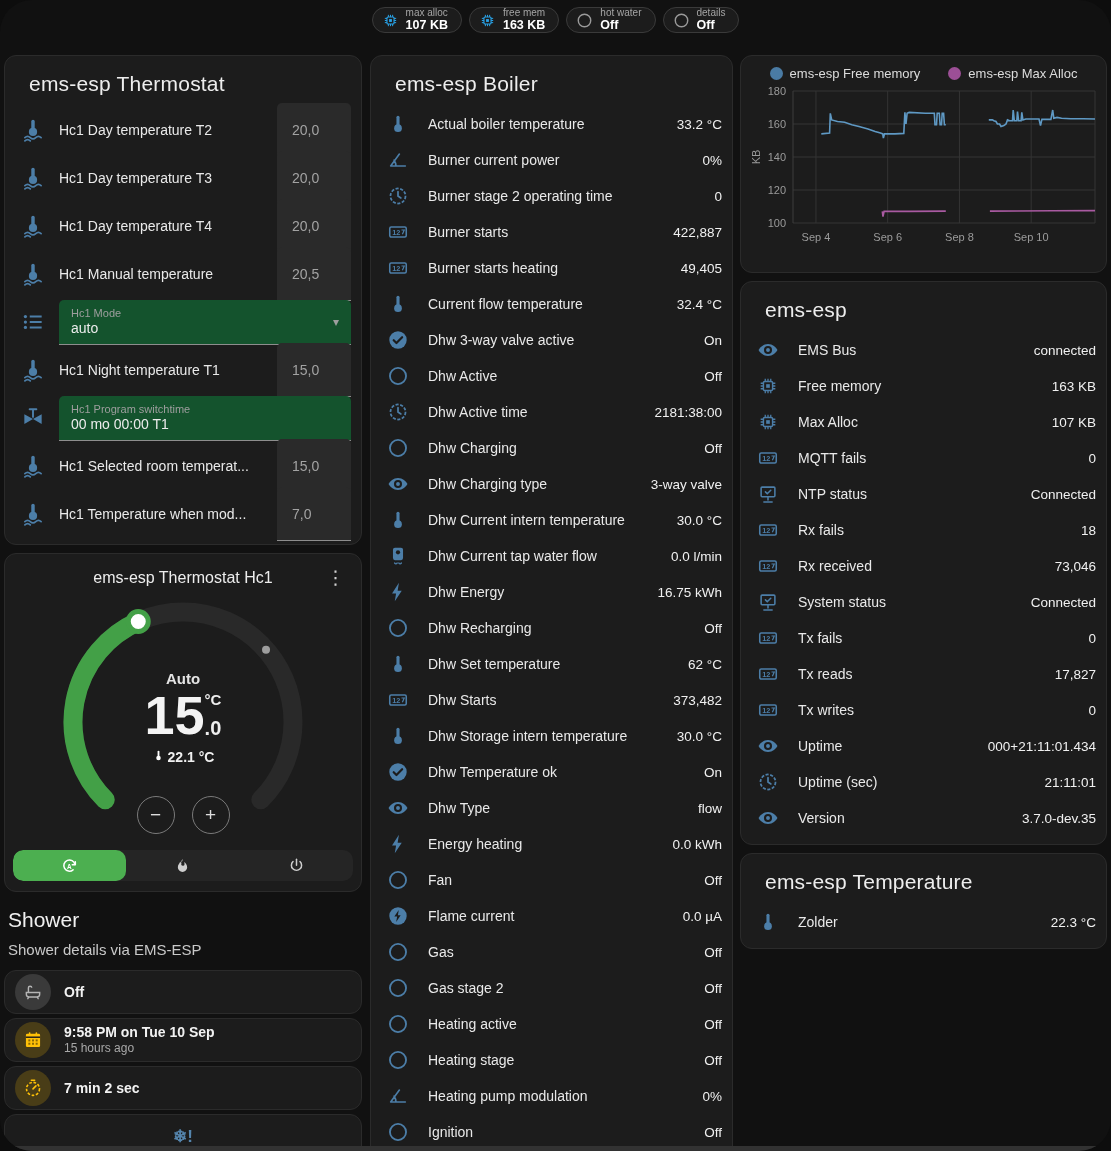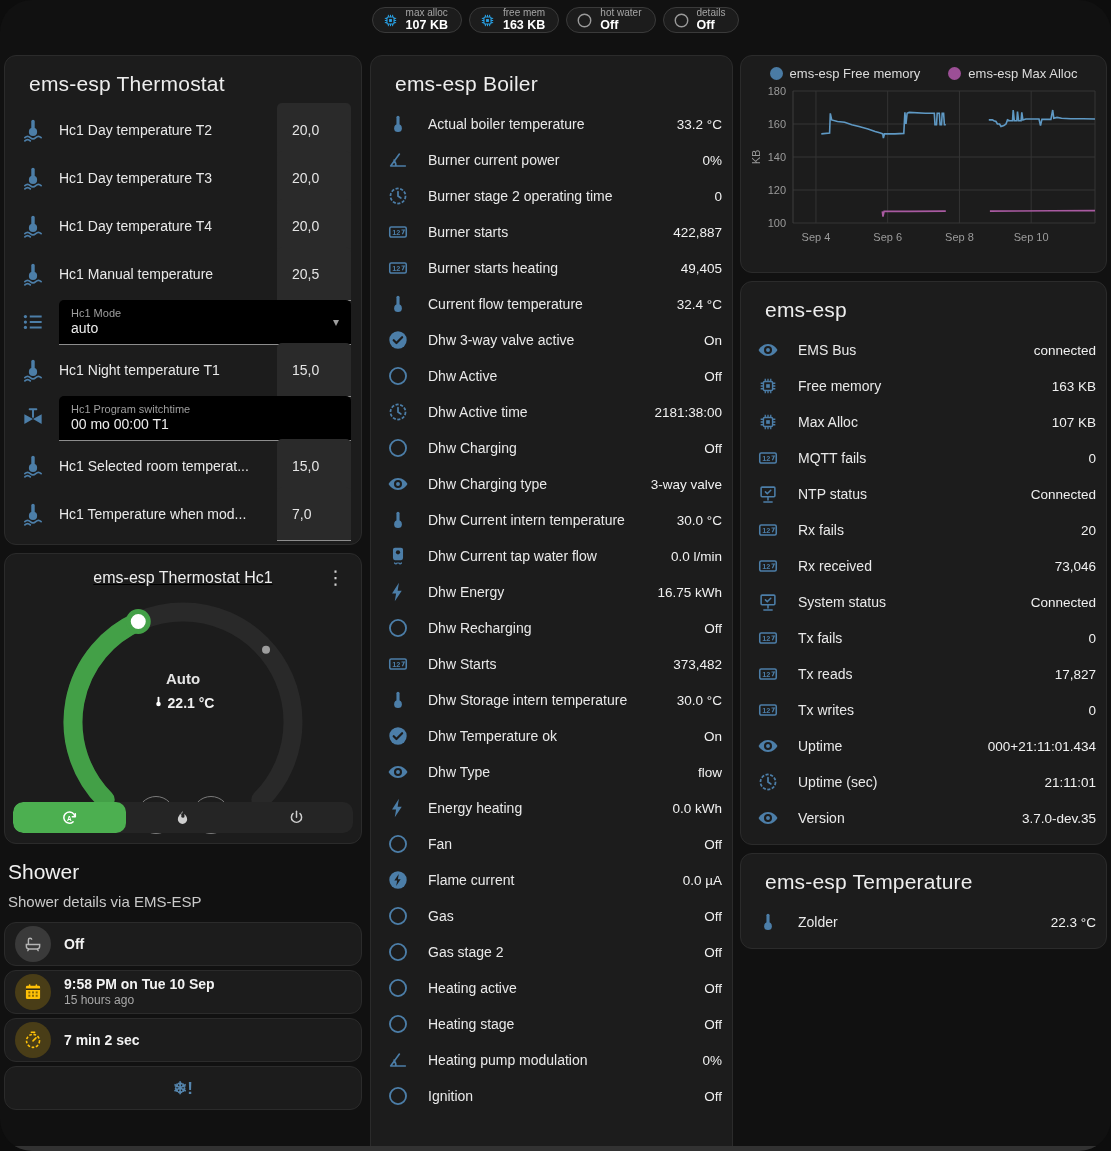--- a/index.html
+++ b/index.html
@@ -20,29 +20,29 @@
   .col-right{left:740px;top:55px;width:367px;}
   .card{background:#1c1c1c;border:1px solid #2b2b2b;border-radius:12px;box-sizing:border-box;}
   .card-title{font-size:21px;font-weight:500;color:#ededed;margin:0;padding:16px 12px 10px 14px;letter-spacing:.2px;}
   
   .t-card{padding:0 10px 6px;}
   .t-row{display:flex;align-items:center;height:48px;}
   .t-icon{width:26px;height:26px;color:#4c7ea8;margin:0 13px 0 5px;flex:none;}
   .t-icon svg{width:100%;height:100%;}
   .t-label{flex:1;font-size:14px;font-weight:500;color:#e9e9e9;overflow:hidden;white-space:nowrap;}
   .numbox{width:74px;height:54px;background:#2a2a2a;border-radius:5px 5px 0 0;border-bottom:1px solid #8d8d8d;
-          display:flex;align-items:center;padding-left:15px;box-sizing:border-box;font-size:14px;color:#e5e5e5;flex:none;}
-  .field{flex:1;height:45px;background:#000000;border-radius:5px 5px 0 0;border-bottom:1px solid #8d8d8d;
+          display:flex;align-items:center;padding-left:15px;box-sizing:border-box;font-size:14px;color:#a3a3a3;flex:none;}
+  .field{flex:1;height:45px;background:#14532d;border-radius:5px 5px 0 0;border-bottom:1px solid #8d8d8d;
          padding:6px 12px;display:flex;align-items:center;box-sizing:border-box;}
   .field-col{flex:1;display:flex;flex-direction:column;line-height:1.15;}
   .f-label{font-size:11px;color:#9e9e9e;}
   .f-value{font-size:14px;color:#ececec;margin-top:1px;}
   .caret{color:#9e9e9e;font-size:12px;margin-left:8px;}
   
-  .dial-card{position:relative;height:291px;text-decoration:underline;}
+  .dial-card{position:relative;height:339px;}
   .dial-head{display:flex;align-items:center;justify-content:center;position:relative;padding-top:15px;}
   .dial-title{font-size:16px;font-weight:500;color:#ededed;}
   .menu-dots{position:absolute;right:16px;top:12px;color:#d2d2d2;font-size:19px;cursor:pointer;}
   #dial-svg{position:absolute;top:28px;left:1px;}
   .dial-center{position:absolute;top:116px;left:0;right:0;text-align:center;color:#eee;}
   .dial-mode{font-size:15px;font-weight:700;color:#e4e4e4;}
   .dial-temp{display:flex;justify-content:center;align-items:flex-start;margin-top:3px;}
   .t-int{font-size:54px;font-weight:700;line-height:.95;color:#f4f4f4;}
   .t-side{display:flex;flex-direction:column;align-items:flex-start;margin-top:1px;}
   .t-unit{font-size:15px;font-weight:700;}
@@ -250,20 +250,27 @@
         <span class="menu-dots">⋮</span>
       </div>
       <svg id="dial-svg" width="354" height="235">
           <path d="M 99.21825406947978 217.78174593052023 A 110 110 0 1 1 254.78174593052017 217.7817459305203" stroke="#292929" stroke-width="19" fill="none" stroke-linecap="round"></path>
           <path d="M 99.21825406947978 217.78174593052023 A 110 110 0 0 1 132.25896926166197 39.50999965931389" stroke="#43a047" stroke-width="19" fill="none" stroke-linecap="round"></path>
           <circle cx="260.01805382450493" cy="67.8335068110442" r="4" fill="#9e9e9e"></circle>
           <circle cx="132.25896926166197" cy="39.50999965931389" r="10" fill="#fff" stroke="#43a047" stroke-width="5"></circle>
         </svg>
       <div class="dial-center">
         <div class="dial-mode">Auto</div>
+        <div class="dial-temp">
+          <span class="t-int">15</span>
+          <span class="t-side">
+            <span class="t-unit">°C</span>
+            <span class="t-dec">.0</span>
+          </span>
+        </div>
         <div class="dial-current">
           <span id="cur-thermo"><svg viewBox="0 0 24 24">
                 <rect x="10.3" y="3" width="3.4" height="11" rx="1.7" fill="currentColor"></rect>
                 <circle cx="12" cy="16.6" r="4.2" fill="currentColor"></circle>
               </svg></span>
           <span>22.1 °C</span>
         </div>
       </div>
       <div class="dial-btns">
         <button class="round-btn">−</button>
@@ -463,20 +470,28 @@
               </svg></span>
             <span class="i-label">Dhw Energy</span>
             <span class="i-value">16.75 kWh</span>
           </div>
           <div class="i-row">
             <span class="i-icon"><svg viewBox="0 0 24 24">
                 <circle cx="12" cy="12" r="8.8" fill="none" stroke="currentColor" stroke-width="2"></circle>
               </svg></span>
             <span class="i-label">Dhw Recharging</span>
             <span class="i-value">Off</span>
+          </div>
+          <div class="i-row">
+            <span class="i-icon"><svg viewBox="0 0 24 24">
+                <rect x="10.3" y="3" width="3.4" height="11" rx="1.7" fill="currentColor"></rect>
+                <circle cx="12" cy="16.6" r="4.2" fill="currentColor"></circle>
+              </svg></span>
+            <span class="i-label">Dhw Set temperature</span>
+            <span class="i-value">62 °C</span>
           </div>
           <div class="i-row">
             <span class="i-icon"><svg viewBox="0 0 24 24">
                 <rect x="3" y="6.5" width="18" height="11" rx="1.6" fill="none" stroke="currentColor" stroke-width="1.7"></rect>
                 <text x="5.6" y="15.2" font-size="8" font-weight="bold" fill="currentColor">12</text>
                 <path d="M15.8 9.8h3l-2 4.6" stroke="currentColor" stroke-width="1.3" fill="none"></path>
               </svg></span>
             <span class="i-label">Dhw Starts</span>
             <span class="i-value">373,482</span>
           </div>
@@ -661,21 +676,21 @@
             <span class="i-label">NTP status</span>
             <span class="i-value">Connected</span>
           </div>
           <div class="i-row">
             <span class="i-icon"><svg viewBox="0 0 24 24">
                 <rect x="3" y="6.5" width="18" height="11" rx="1.6" fill="none" stroke="currentColor" stroke-width="1.7"></rect>
                 <text x="5.6" y="15.2" font-size="8" font-weight="bold" fill="currentColor">12</text>
                 <path d="M15.8 9.8h3l-2 4.6" stroke="currentColor" stroke-width="1.3" fill="none"></path>
               </svg></span>
             <span class="i-label">Rx fails</span>
-            <span class="i-value">20</span>
+            <span class="i-value">18</span>
           </div>
           <div class="i-row">
             <span class="i-icon"><svg viewBox="0 0 24 24">
                 <rect x="3" y="6.5" width="18" height="11" rx="1.6" fill="none" stroke="currentColor" stroke-width="1.7"></rect>
                 <text x="5.6" y="15.2" font-size="8" font-weight="bold" fill="currentColor">12</text>
                 <path d="M15.8 9.8h3l-2 4.6" stroke="currentColor" stroke-width="1.3" fill="none"></path>
               </svg></span>
             <span class="i-label">Rx received</span>
             <span class="i-value">73,046</span>
           </div>

